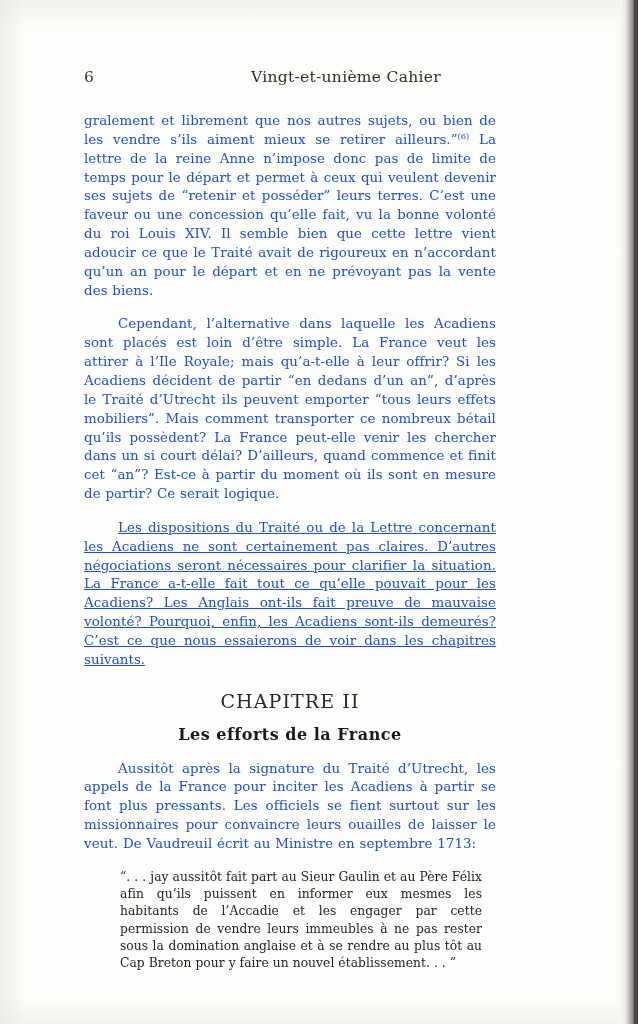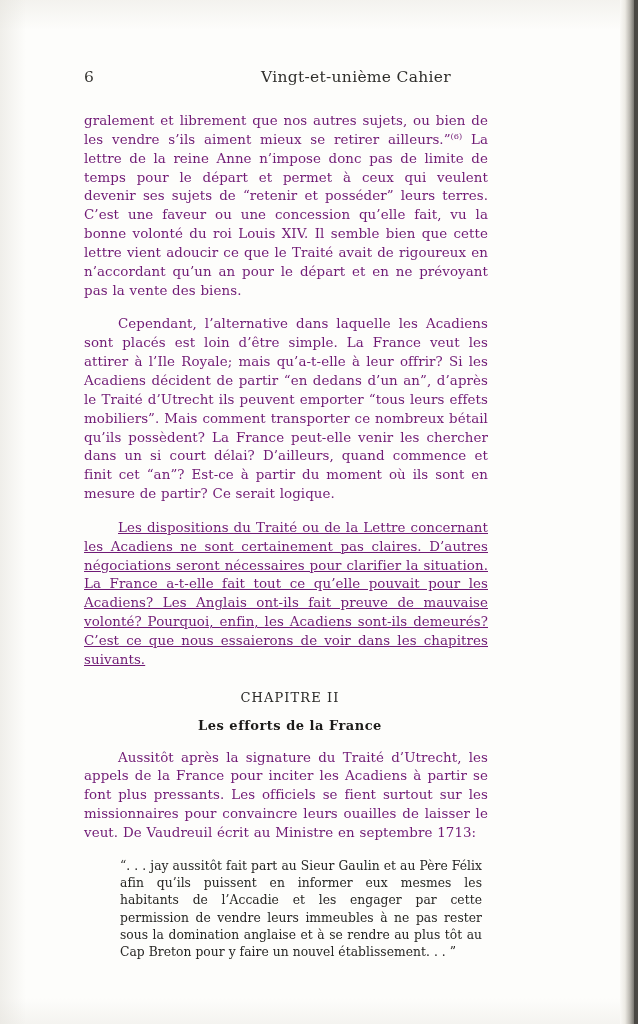--- a/index.html
+++ b/index.html
@@ -70,72 +70,72 @@
   .folio {
     position: absolute;
     left: 0;
     top: 0;
     font-size: 15.5px;
     letter-spacing: .2px;
     color: #3a3936;
   }
   .running-head {
     position: absolute;
-    left: 16px;
+    left: 6px;
     top: 0;
     width: 412px;
     text-align: center;
     font-size: 15.5px;
     letter-spacing: .3px;
     color: #2f2e2b;
     padding-left: 100px;
     box-sizing: border-box;
   }
 
   
   .body {
     position: absolute;
     left: 0;
     top: 112px;
     width: 412px;
   }
   p.para {
-    margin: 0 8px 15px 0;
+    margin: 0 0 15px 0;
     font-size: 13.4px;
     line-height: 18.85px;
     text-align: justify;
     text-justify: inter-word;
     letter-spacing: .08px;
     word-spacing: .4px;
-    color: #701a75;
+    color: #1d4ed8;
   }
   p.para.indent { text-indent: 34px; }
   p.para.noindent { text-indent: 0; }
   p.tight { margin-bottom: 14px; text-decoration: underline; }
 
   sup.fn {
     font-size: 8.2px;
     vertical-align: super;
     line-height: 0;
     letter-spacing: 0;
   }
 
   
   .chapter-block {
     margin: 20px 0 16px 0;
     text-align: center;
   }
   .chapter-label {
-    font-size: 13px;
+    font-size: 19px;
     letter-spacing: 1.1px;
     margin-bottom: 13px;
     color: #2a2927;
   }
   .chapter-title {
-    font-size: 13px;
+    font-size: 16px;
     font-weight: bold;
     letter-spacing: .5px;
     color: #1c1b19;
   }
 
   
   blockquote.quote {
     margin: 0 0 14px 0;
     padding: 0 14px 0 36px;
     font-size: 12.3px;

